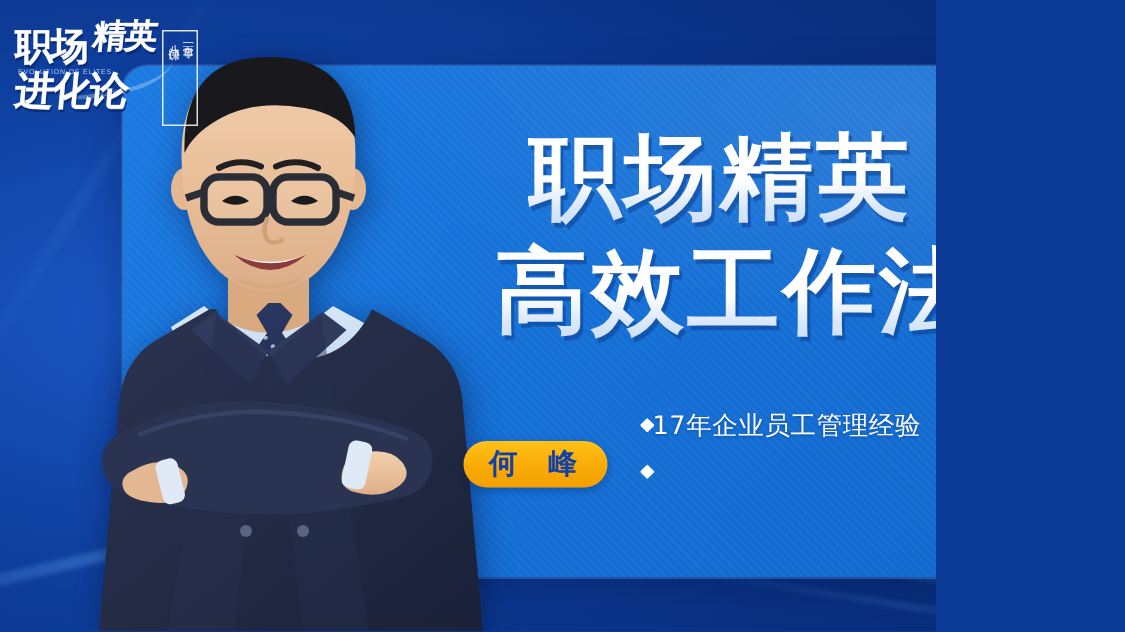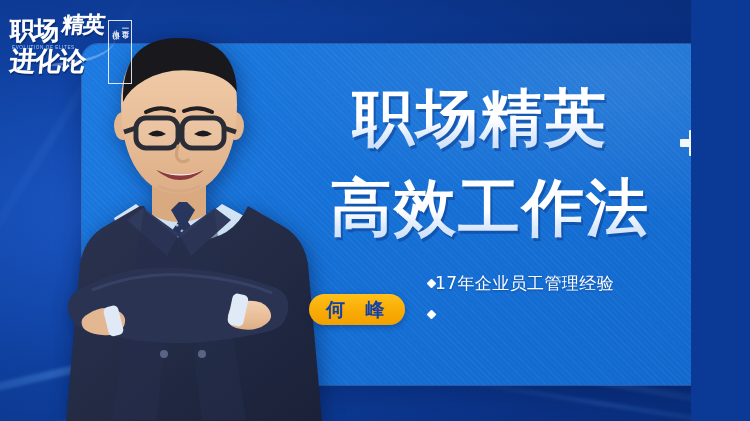--- a/index.html
+++ b/index.html
@@ -2,21 +2,21 @@
 <html><head>
 <meta charset="utf-8">
 <style>
   html,body{margin:0;padding:0;}
   body{
     width:750px;height:421px;overflow:hidden;
     font-family:"Liberation Sans","DejaVu Sans",sans-serif;
     background:#0b3a96;
   }
   .stage{
-    position:relative;width:691px;height:421px;overflow:hidden;
+    position:relative;width:624px;height:421px;overflow:hidden;
     background:
       radial-gradient(120% 100% at 18% 50%, #1b57c4 0%, #0f409f 38%, #0a3183 70%, #082a73 100%);
   }
   
   .streaks{position:absolute;inset:0;pointer-events:none;}
   .streak{position:absolute;background:linear-gradient(90deg,rgba(90,165,255,0) 0%,rgba(110,180,255,.38) 45%,rgba(90,165,255,0) 100%);filter:blur(1.5px);}
   .s1{left:-120px;top:350px;width:520px;height:8px;transform:rotate(-13deg);}
   .s2{left:-60px;top:398px;width:480px;height:5px;transform:rotate(-11deg);opacity:.6;}
   .s3{left:330px;top:372px;width:470px;height:7px;transform:rotate(10deg);opacity:.55;}
   .s4{left:420px;top:404px;width:400px;height:5px;transform:rotate(9deg);opacity:.38;}
@@ -85,21 +85,21 @@
   
   .title-block{position:absolute;left:352px;top:82px;z-index:7;}
   .title{
     font-family:"DejaVu Sans","Liberation Sans",sans-serif;
     font-weight:bold;font-size:62px;line-height:72px;letter-spacing:2px;
     background:linear-gradient(180deg,#ffffff 0%,#ffffff 52%,#dbe8fb 78%,#c6dbf7 100%);
     -webkit-background-clip:text;background-clip:text;color:transparent;
     filter:drop-shadow(2px 3px 0 rgba(9,50,128,.45));
     white-space:nowrap;
   }
-  .title2{margin-left:-22px;margin-top:18px;}
+  .title2{margin-left:-22px;margin-top:4px;}
 
   
   .creds{position:absolute;left:428px;top:268px;z-index:7;}
   .cred{
     display:flex;align-items:center;gap:0;height:31px;
     color:#ffffff;font-size:17px;letter-spacing:.4px;
     font-family:"DejaVu Sans","Liberation Sans",sans-serif;
     text-shadow:0 1px 2px rgba(6,40,110,.45);white-space:nowrap;
   }
   .dia{width:7px;height:7px;background:#ffffff;transform:rotate(45deg);border-radius:1px;flex:none;}

